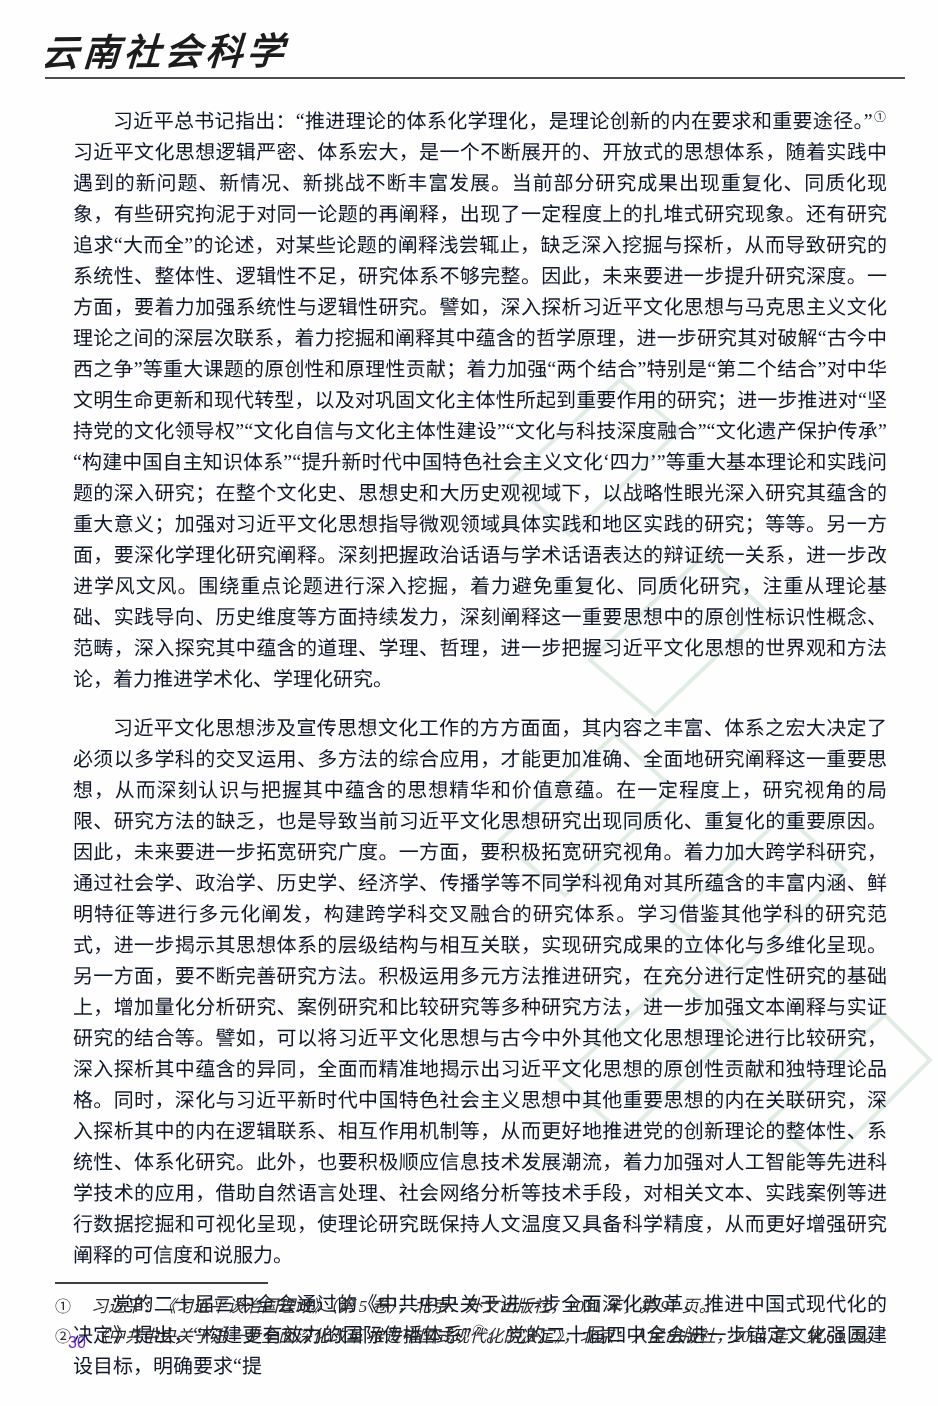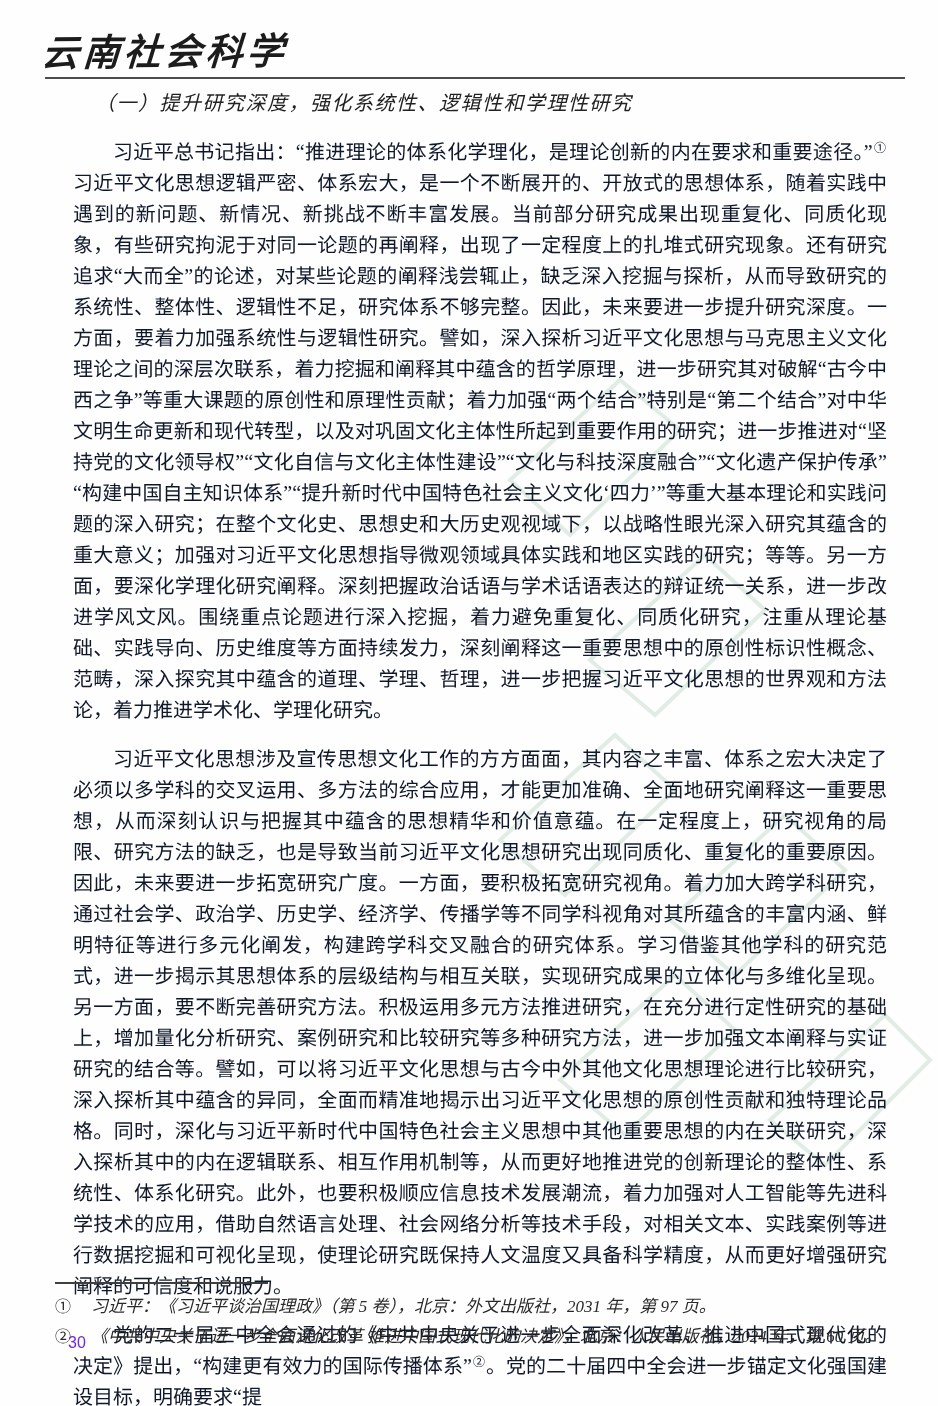--- a/index.html
+++ b/index.html
@@ -144,21 +144,20 @@
   </svg>
 
   <header>
     <div class="logo">云南社会科学</div>
     <div class="header-rule"></div>
   </header>
 
   <main class="article">
 
     <section>
-      <h2 class="sec-heading">（一）提升研究深度，强化系统性、逻辑性和学理性研究</h2>
       <p class="body-para"><span>习近平总书记指出：“推进理论的体系化学理化，是理论创新的内在要求和重要途径。”</span><sup class="fnref">①</sup><span>习近平文化思想逻辑严密、体系宏大，是一个不断展开的、开放式的思想体系，随着实践中遇到的新问题、新情况、新挑战不断丰富发展。当前部分研究成果出现重复化、同质化现象，有些研究拘泥于对同一论题的再阐释，出现了一定程度上的扎堆式研究现象。还有研究追求“大而全”的论述，对某些论题的阐释浅尝辄止，缺乏深入挖掘与探析，从而导致研究的系统性、整体性、逻辑性不足，研究体系不够完整。因此，未来要进一步提升研究深度。一方面，要着力加强系统性与逻辑性研究。譬如，深入探析习近平文化思想与马克思主义文化理论之间的深层次联系，着力挖掘和阐释其中蕴含的哲学原理，进一步研究其对破解“古今中西之争”等重大课题的原创性和原理性贡献；着力加强“两个结合”特别是“第二个结合”对中华文明生命更新和现代转型，以及对巩固文化主体性所起到重要作用的研究；进一步推进对“坚持党的文化领导权”“文化自信与文化主体性建设”“文化与科技深度融合”“文化遗产保护传承”“构建中国自主知识体系”“提升新时代中国特色社会主义文化‘四力’”等重大基本理论和实践问题的深入研究；在整个文化史、思想史和大历史观视域下，以战略性眼光深入研究其蕴含的重大意义；加强对习近平文化思想指导微观领域具体实践和地区实践的研究；等等。另一方面，要深化学理化研究阐释。深刻把握政治话语与学术话语表达的辩证统一关系，进一步改进学风文风。围绕重点论题进行深入挖掘，着力避免重复化、同质化研究，注重从理论基础、实践导向、历史维度等方面持续发力，深刻阐释这一重要思想中的原创性标识性概念、范畴，深入探究其中蕴含的道理、学理、哲理，进一步把握习近平文化思想的世界观和方法论，着力推进学术化、学理化研究。</span></p>
     </section>
 
     <section>
       <p class="body-para"><span>习近平文化思想涉及宣传思想文化工作的方方面面，其内容之丰富、体系之宏大决定了必须以多学科的交叉运用、多方法的综合应用，才能更加准确、全面地研究阐释这一重要思想，从而深刻认识与把握其中蕴含的思想精华和价值意蕴。在一定程度上，研究视角的局限、研究方法的缺乏，也是导致当前习近平文化思想研究出现同质化、重复化的重要原因。因此，未来要进一步拓宽研究广度。一方面，要积极拓宽研究视角。着力加大跨学科研究，通过社会学、政治学、历史学、经济学、传播学等不同学科视角对其所蕴含的丰富内涵、鲜明特征等进行多元化阐发，构建跨学科交叉融合的研究体系。学习借鉴其他学科的研究范式，进一步揭示其思想体系的层级结构与相互关联，实现研究成果的立体化与多维化呈现。另一方面，要不断完善研究方法。积极运用多元方法推进研究，在充分进行定性研究的基础上，增加量化分析研究、案例研究和比较研究等多种研究方法，进一步加强文本阐释与实证研究的结合等。譬如，可以将习近平文化思想与古今中外其他文化思想理论进行比较研究，深入探析其中蕴含的异同，全面而精准地揭示出习近平文化思想的原创性贡献和独特理论品格。同时，深化与习近平新时代中国特色社会主义思想中其他重要思想的内在关联研究，深入探析其中的内在逻辑联系、相互作用机制等，从而更好地推进党的创新理论的整体性、系统性、体系化研究。此外，也要积极顺应信息技术发展潮流，着力加强对人工智能等先进科学技术的应用，借助自然语言处理、社会网络分析等技术手段，对相关文本、实践案例等进行数据挖掘和可视化呈现，使理论研究既保持人文温度又具备科学精度，从而更好增强研究阐释的可信度和说服力。</span><span></span></p>
     </section>
 
     <section>
       <p class="body-para"><span>党的二十届三中全会通过的《中共中央关于进一步全面深化改革、推进中国式现代化的决定》提出，“构建更有效力的国际传播体系”</span><sup class="fnref">②</sup><span>。党的二十届四中全会进一步锚定文化强国建设目标，明确要求“提</span></p>
     </section>

